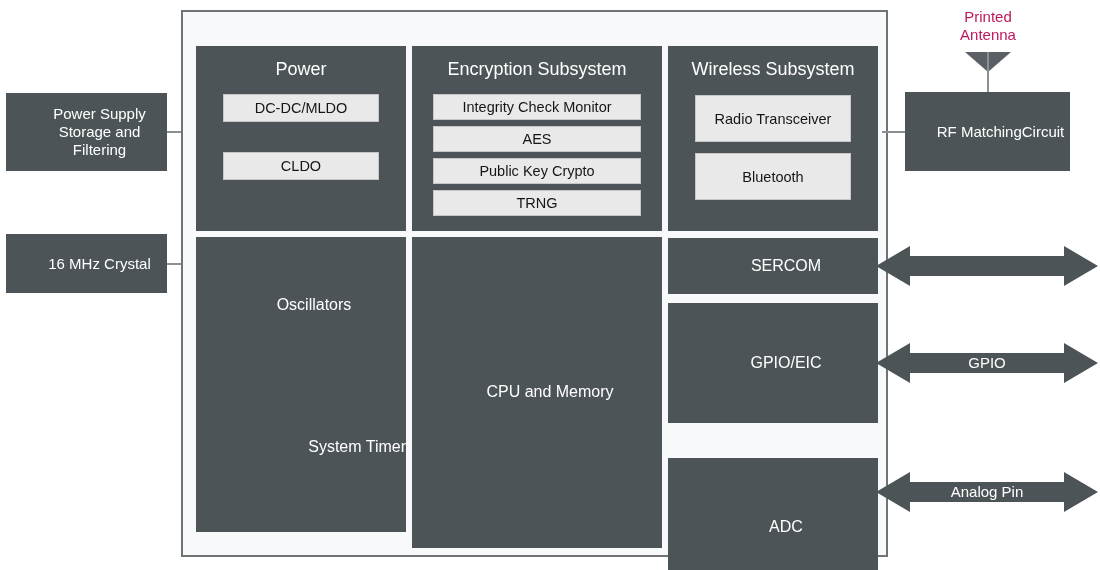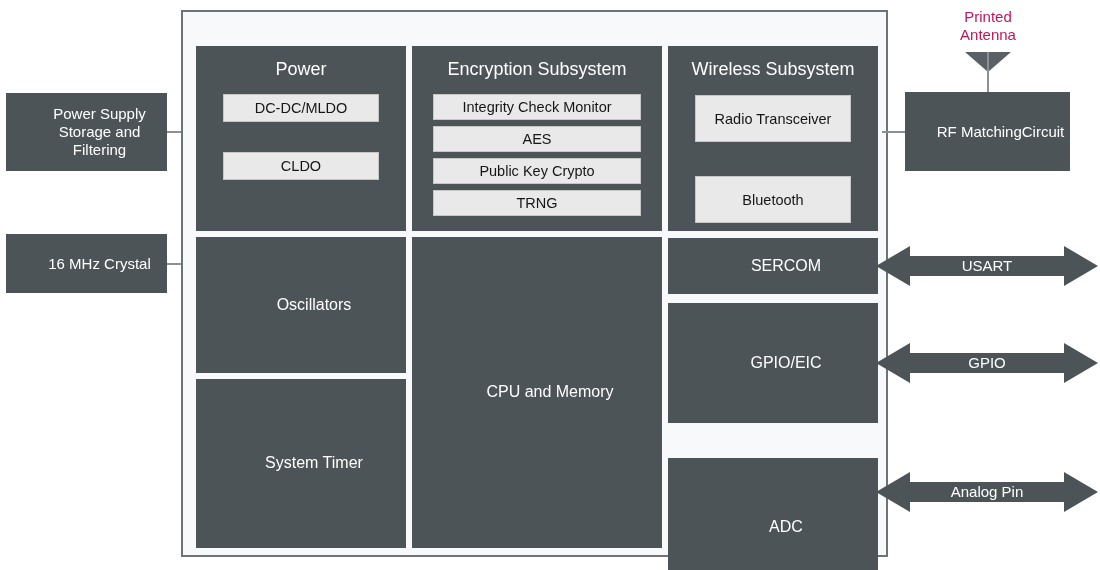--- a/index.html
+++ b/index.html
@@ -150,30 +150,30 @@
       <div class="inner-box" style="width:208px; height:26px; margin-bottom:6px;">Integrity Check Monitor</div>
       <div class="inner-box" style="width:208px; height:26px; margin-bottom:6px;">AES</div>
       <div class="inner-box" style="width:208px; height:26px; margin-bottom:6px;">Public Key Crypto</div>
       <div class="inner-box" style="width:208px; height:26px;">TRNG</div>
     </div>
   </div>
 
   <div class="group" style="left:668px; top:46px; width:210px; height:185px;">
     <div class="group-title" style="top:13px; font-size:18px;">Wireless Subsystem</div>
     <div class="inner-stack" style="top:49px;">
-      <div class="inner-box" style="width:156px; height:47px; margin-bottom:34px;">Radio Transceiver</div>
+      <div class="inner-box" style="width:156px; height:47px; margin-bottom:11px;">Radio Transceiver</div>
       <div class="inner-box" style="width:156px; height:47px;">Bluetooth</div>
     </div>
   </div>
 
   <div class="blk dark" style="left:196px; top:237px; width:210px; height:136px; font-size:16px;">
     <span>Oscillators</span>
   </div>
 
-  <div class="blk dark" style="left:196px; top:379px; width:210px; height:169px; font-size:16px;">
+  <div class="blk dark" style="left:196px; top:363px; width:210px; height:169px; font-size:16px;justify-content:flex-end;">
     <span>System Timer</span>
   </div>
 
   <div class="blk dark" style="left:412px; top:237px; width:250px; height:311px; font-size:16px;">
     <span>CPU and Memory</span>
   </div>
 
   <div class="blk dark" style="left:668px; top:238px; width:210px; height:56px; font-size:16px;">
     <span>SERCOM</span>
   </div>
@@ -197,21 +197,20 @@
     <div>Printed</div>
     <div>Antenna</div>
   </div>
   <div class="antenna-tri" style="left:965px; top:52px;"></div>
   <div class="wire wire-v" style="left:987px; top:52px; height:40px; background:#8b9095;"></div>
 
   <div class="arrow" style="left:876px; top:241px; width:222px; height:50px;">
     <svg width="222" height="50" viewBox="0 0 222 50">
       <polygon points="0,25 34,5 34,15 188,15 188,5 222,25 188,45 188,35 34,35 34,45" fill="#4d5458"></polygon>
     </svg>
-    <div class="arrow-label" style="top:16px;">USART</div>
   </div>
 
   <div class="arrow" style="left:876px; top:338px; width:222px; height:50px;">
     <svg width="222" height="50" viewBox="0 0 222 50">
       <polygon points="0,25 34,5 34,15 188,15 188,5 222,25 188,45 188,35 34,35 34,45" fill="#4d5458"></polygon>
     </svg>
     <div class="arrow-label" style="top:16px;">GPIO</div>
   </div>
 
   <div class="arrow" style="left:876px; top:467px; width:222px; height:50px;">

